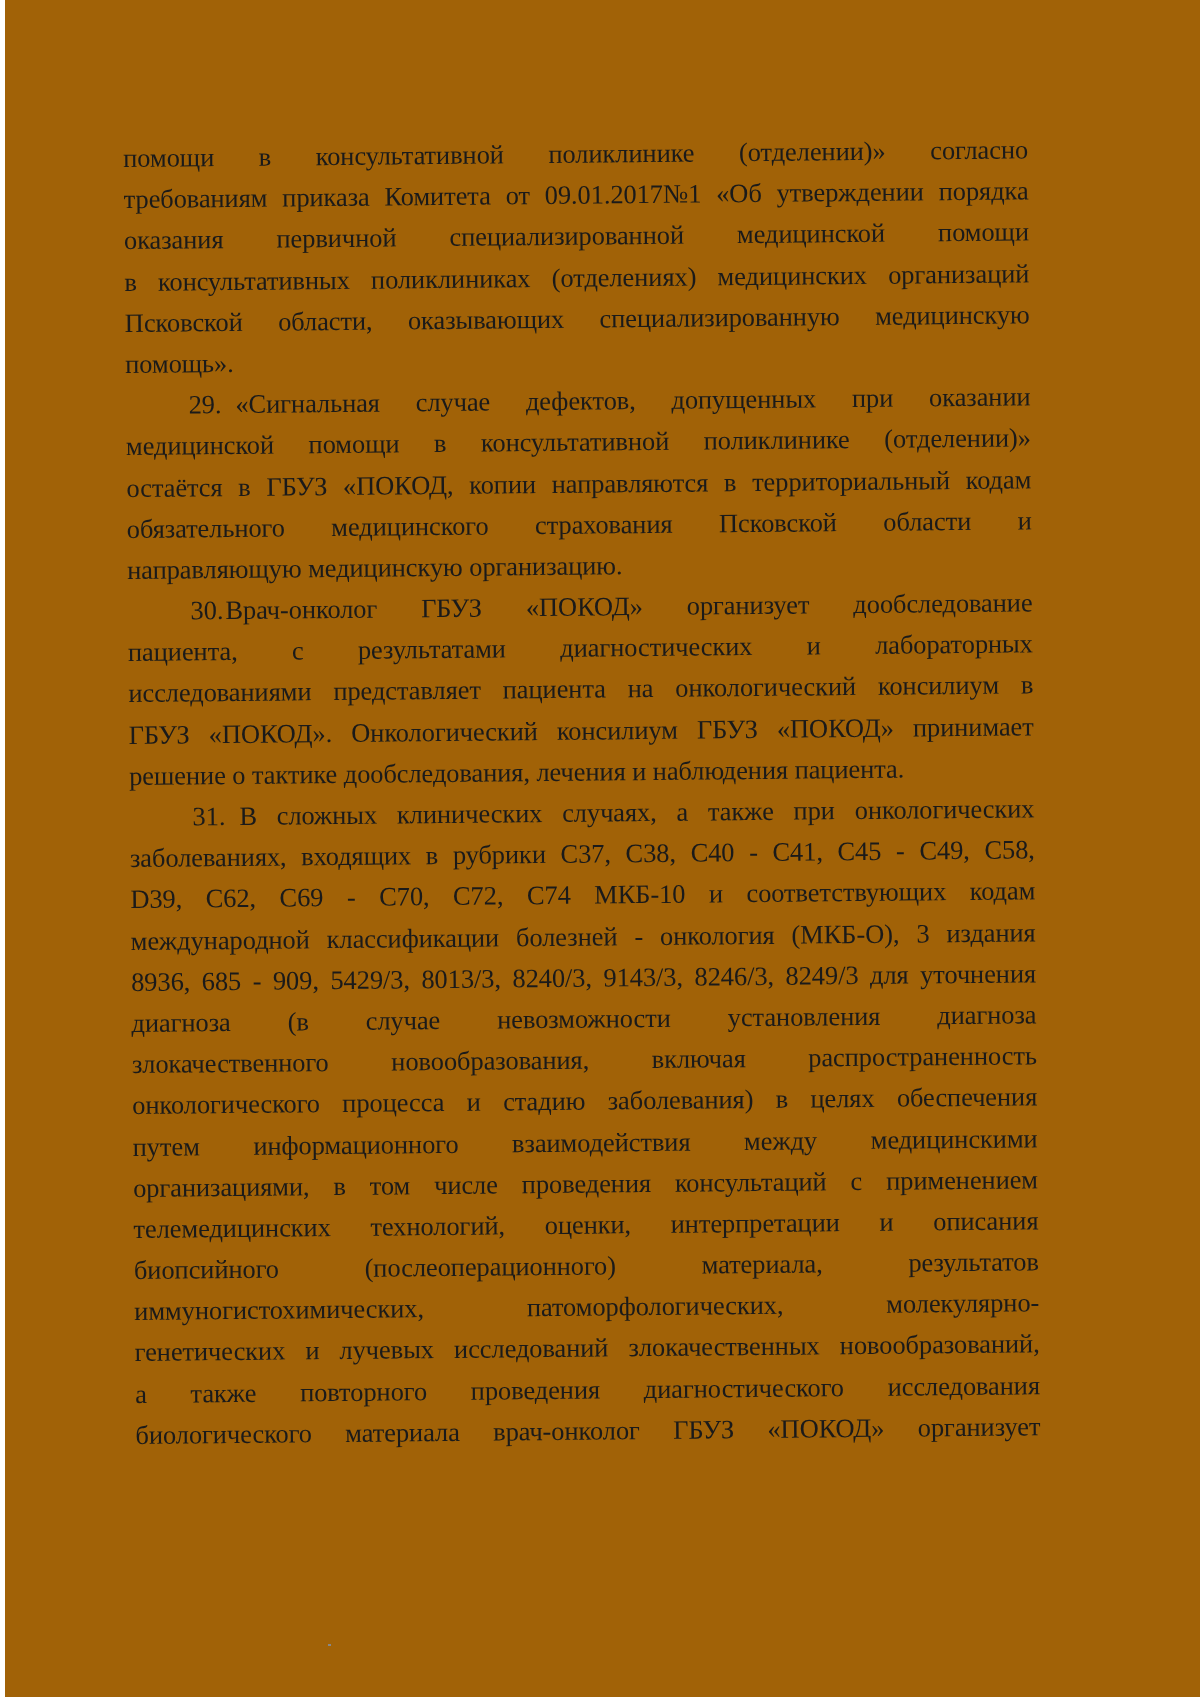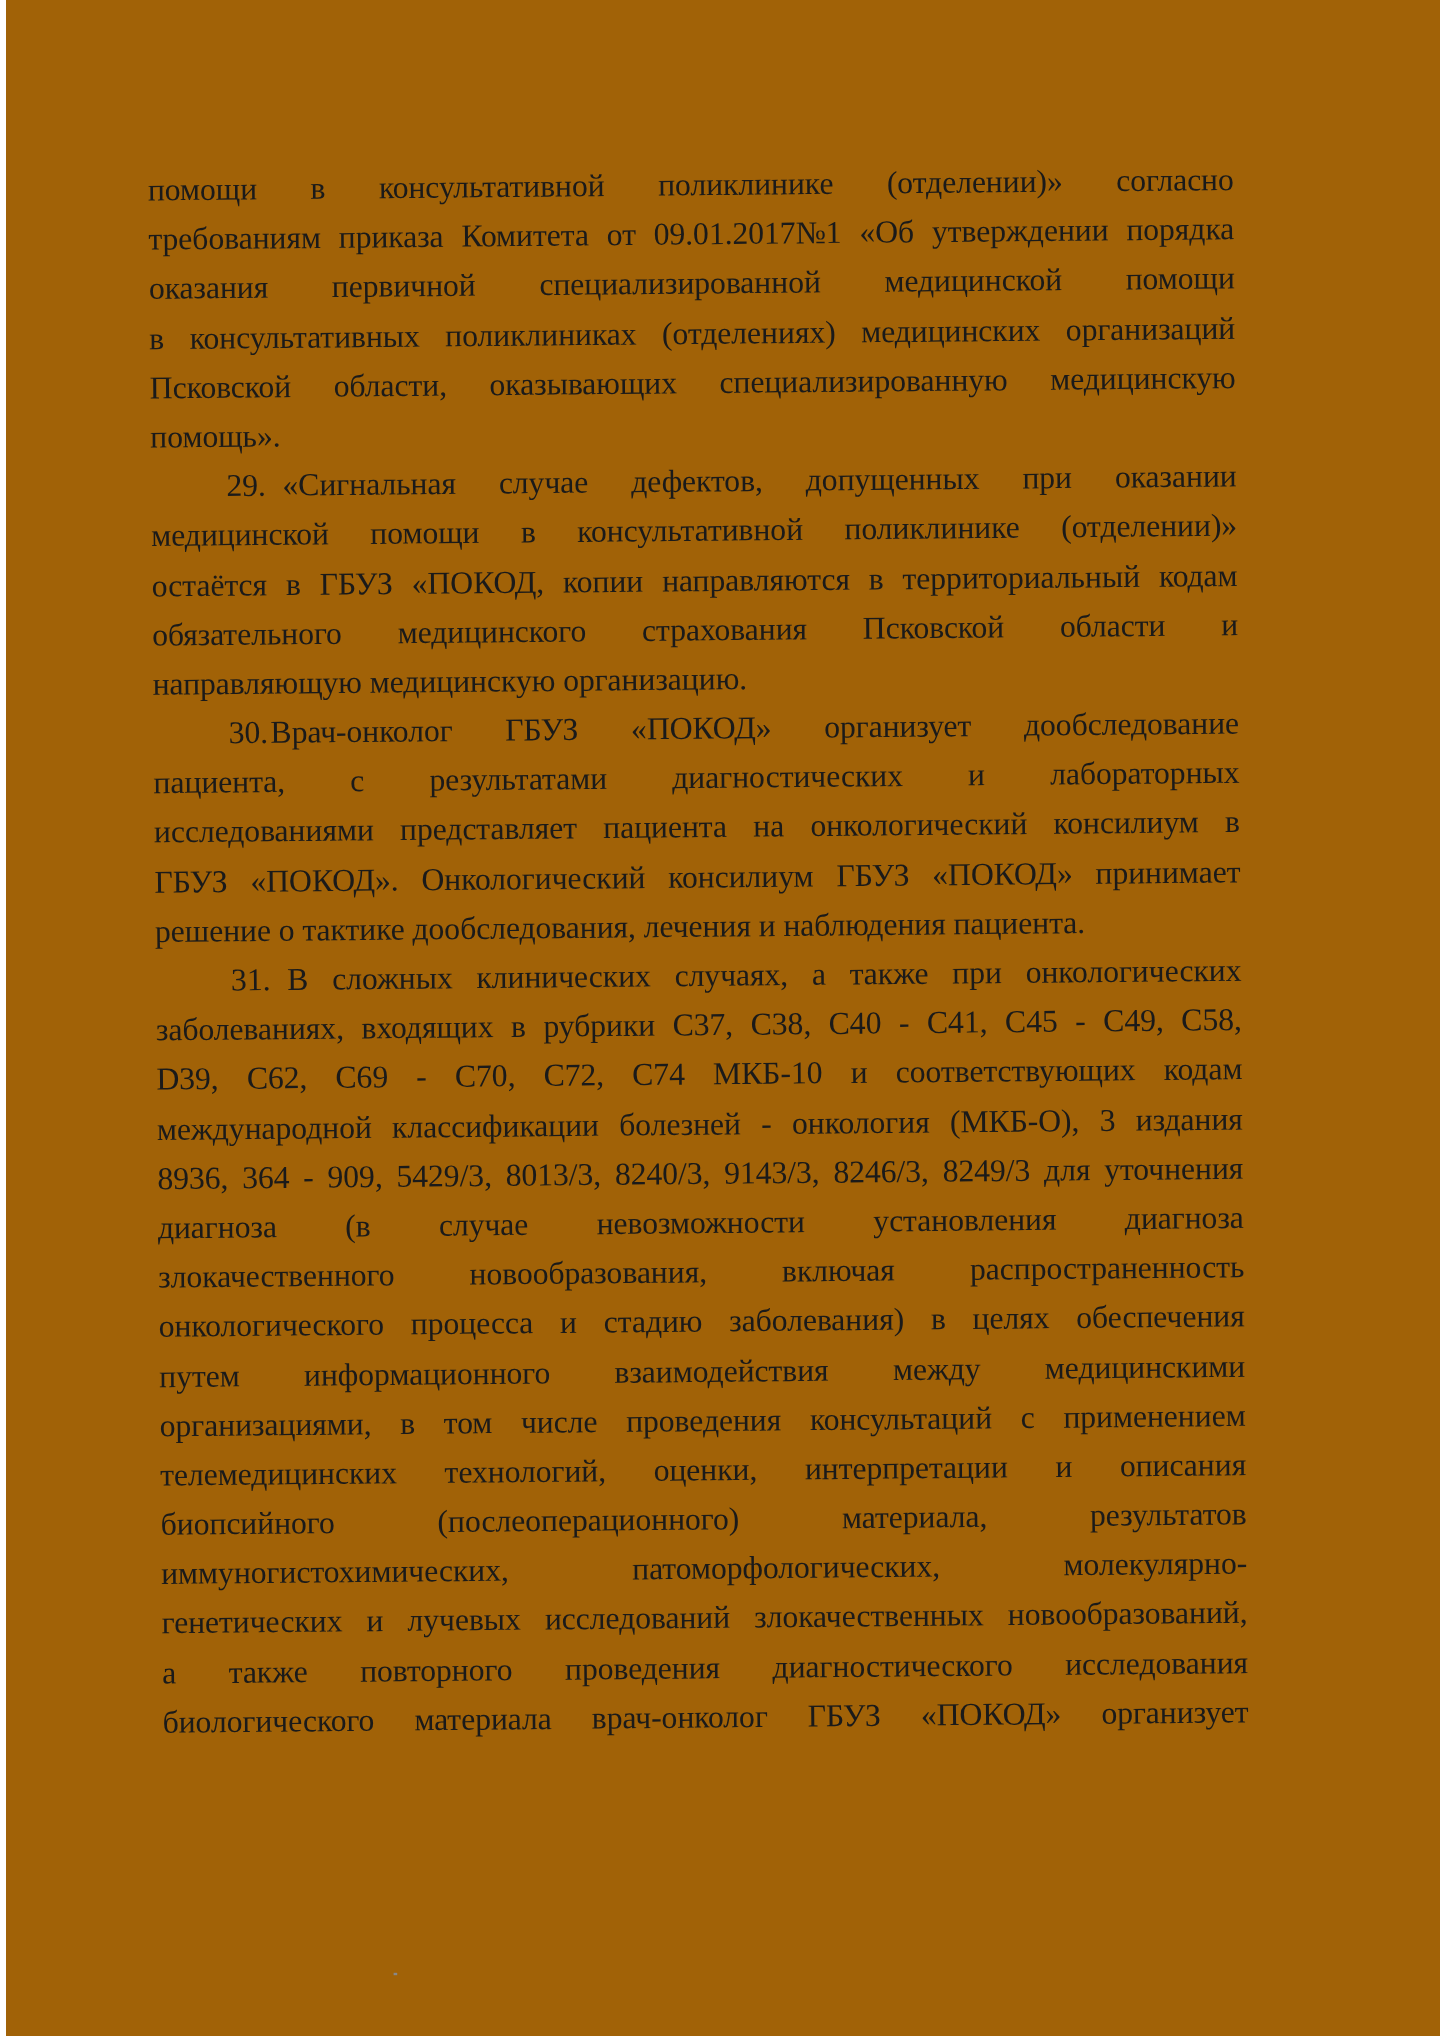--- a/index.html
+++ b/index.html
@@ -240,21 +240,21 @@
           <span class="word">классификации</span>
           <span class="word">болезней</span>
           <span class="word">-</span>
           <span class="word">онкология</span>
           <span class="word">(МКБ-О),</span>
           <span class="word">3</span>
           <span class="word">издания</span>
         </span>
       <span class="line flex">
           <span class="word">8936,</span>
-          <span class="word">364</span>
+          <span class="word">685</span>
           <span class="word">-</span>
           <span class="word">909,</span>
           <span class="word">5429/3,</span>
           <span class="word">8013/3,</span>
           <span class="word">8240/3,</span>
           <span class="word">9143/3,</span>
           <span class="word">8246/3,</span>
           <span class="word">8249/3</span>
           <span class="word">для</span>
           <span class="word">уточнения</span>

